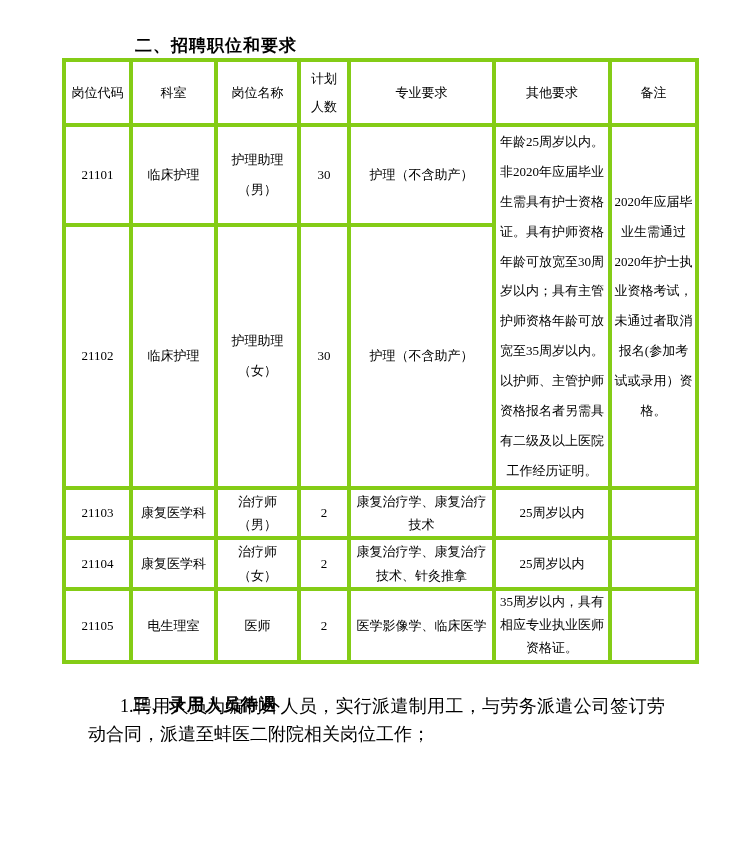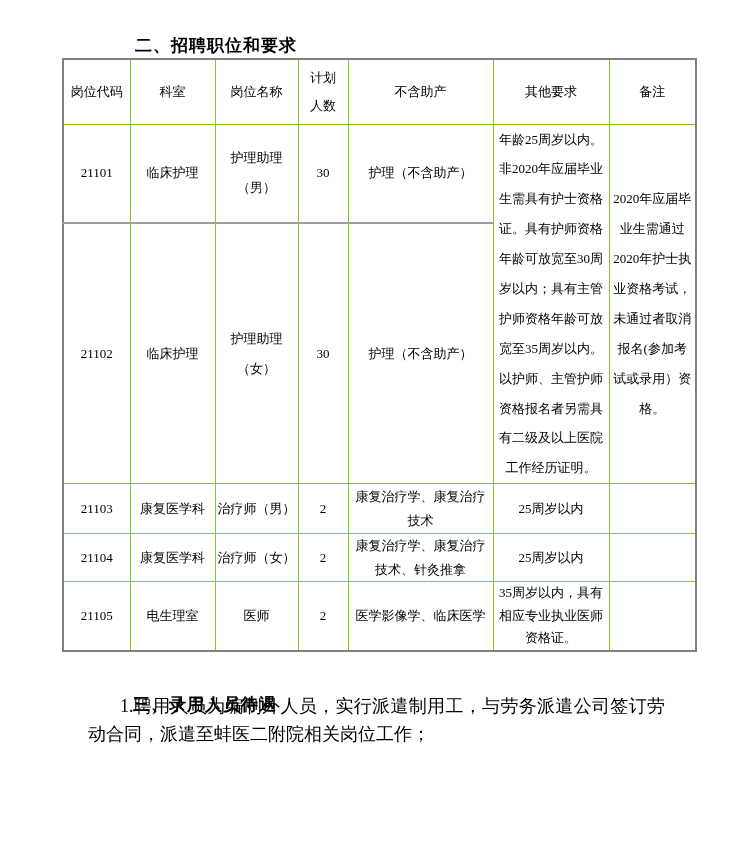--- a/index.html
+++ b/index.html
@@ -32,21 +32,21 @@
     left: 62px;
     top: 58px;
     width: 633px;
     border-collapse: collapse;
     table-layout: fixed;
     border: 2px solid #7f7f7f;
     font-size: 13px;
     line-height: 1.8;
   }
   table.jobs th, table.jobs td {
-    border: 1px solid #84cc16;
+    border: 4px solid #84cc16;
     text-align: center;
     vertical-align: middle;
     padding: 0 2px;
     font-weight: normal;
     word-break: break-word;
   }
   col.c-code    { width: 67px; }
   col.c-dept    { width: 85px; }
   col.c-name    { width: 83px; }
   col.c-planned { width: 50px; }
@@ -121,21 +121,21 @@
       <col class="c-note">
   </colgroup>
   <tbody>
       <tr class="hdr">
     <th>岗位代码</th>
     <th>科室</th>
     <th>岗位名称</th>
     <th>
           <div class="narrow">计划人数</div>
         </th>
-    <th>不含助产</th>
+    <th>专业要求</th>
     <th>其他要求</th>
     <th>备注</th>
   </tr>
 
   <tr class="row-1">
     <td class="splittable">21101</td>
     <td class="splittable">临床护理</td>
     <td class="splittable">护理助理（男）</td>
     <td class="splittable">30</td>
     <td class="splittable cell-major">护理（不含助产）</td>

